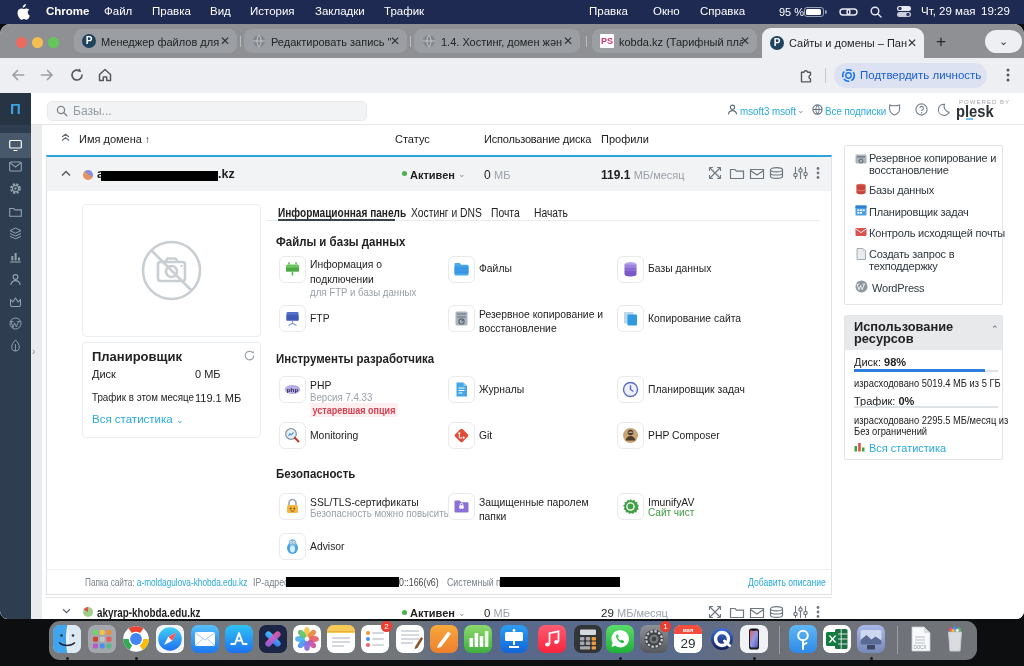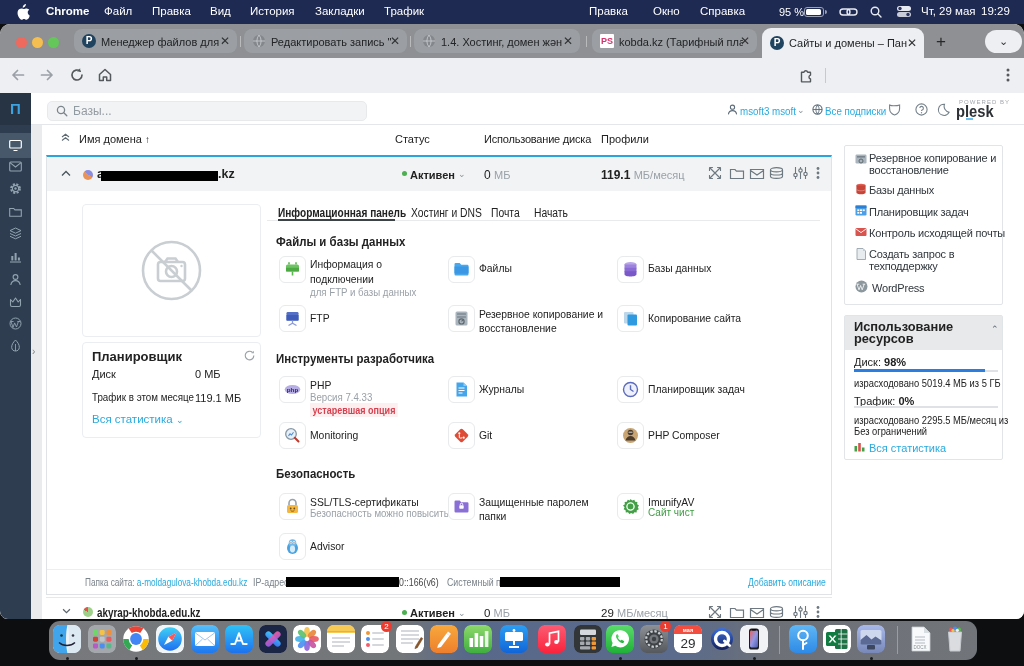--- a/index.html
+++ b/index.html
@@ -142,20 +142,27 @@
         <path d="M13 8a5 5 0 1 1-1.7-3.75" fill="none" stroke="#55585c" stroke-width="1.6" stroke-linecap="round"></path>
         <path d="M11.2 1.2v3.2h-3.2z" fill="#55585c"></path>
       </svg>
     <svg class="tbi" style="left:97px;top:9px;" width="16" height="16" viewBox="0 0 16 16">
         <path d="M2.5 7.5 8 2.5l5.5 5v6h-3.8v-3.6H6.3v3.6H2.5z" fill="none" stroke="#55585c" stroke-width="1.5" stroke-linejoin="round"></path>
       </svg>
     <svg class="tbi" style="left:797px;top:9px;" width="16" height="16" viewBox="0 0 16 16">
         <path d="M4.5 5.2h2.4a2 2 0 0 1 3.8 0h2.4a0.4 0.4 0 0 1 0.4 0.4v2.5a2 2 0 0 0 0 3.9v2.5a0.4 0.4 0 0 1-0.4 0.4H4.9a0.4 0.4 0 0 1-0.4-0.4z" fill="none" stroke="#55585c" stroke-width="1.4" stroke-linejoin="round"></path>
       </svg>
     <div class="tbi" style="left:825px;top:10px;width:1px;height:15px;background:#c6c9cd;"></div>
+    <div id="verify">
+      <svg style="position:absolute;left:7px;top:5px;" width="15" height="15" viewBox="0 0 15 15">
+          <circle cx="7.5" cy="7.5" r="5.8" fill="none" stroke="#1a73e8" stroke-width="1.6" stroke-dasharray="6 2"></circle>
+          <circle cx="7.5" cy="7.5" r="2.7" fill="none" stroke="#1a73e8" stroke-width="1.4"></circle>
+        </svg>
+      <span style="position:absolute;left:26px;top:6px;font-size:11.5px;color:#1a5fd0;white-space:nowrap;">Подтвердить личность</span>
+    </div>
     <svg class="tbi" style="left:1001px;top:9px;" width="14" height="16" viewBox="0 0 14 16">
         <g fill="#55585c">
           <circle cx="7" cy="3" r="1.5"></circle>
           <circle cx="7" cy="8" r="1.5"></circle>
           <circle cx="7" cy="13" r="1.5"></circle>
         </g>
       </svg>
   </div>
   <div id="plesk">
     <div id="psidebar">

